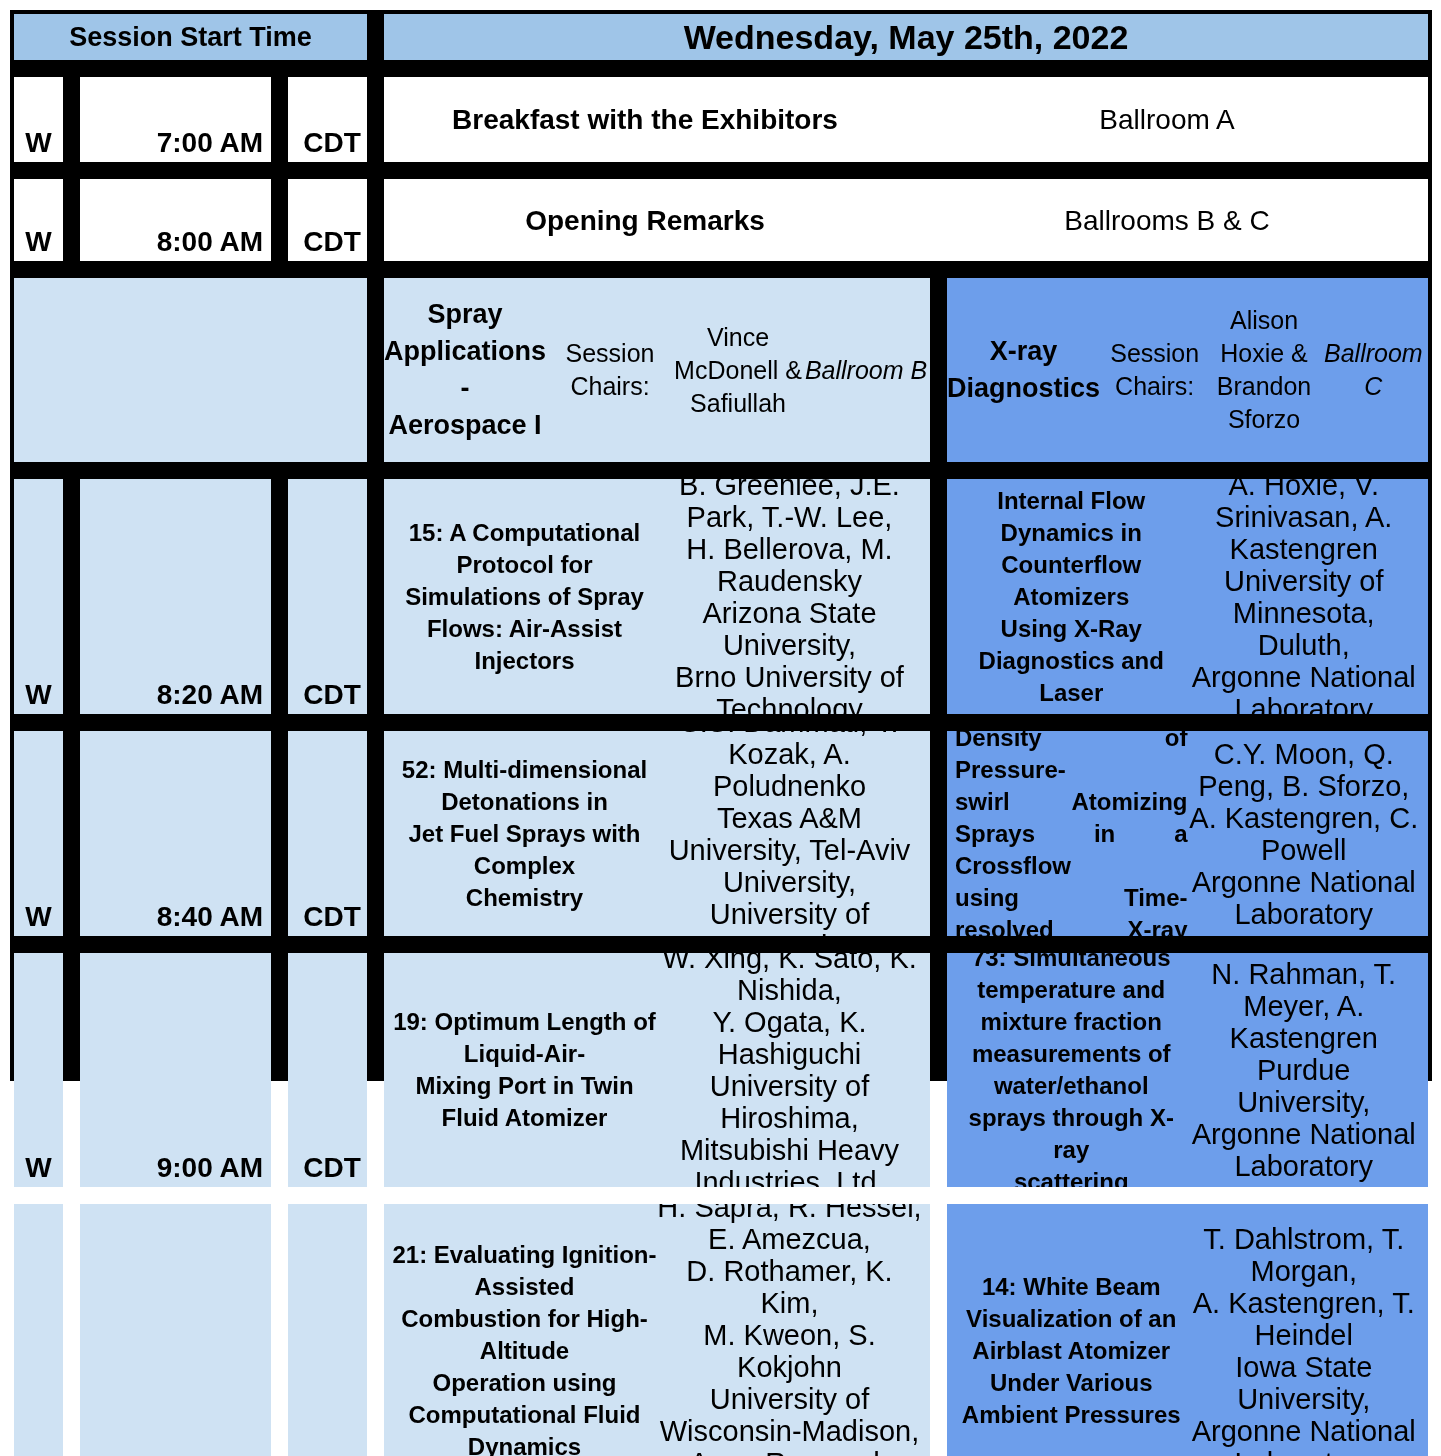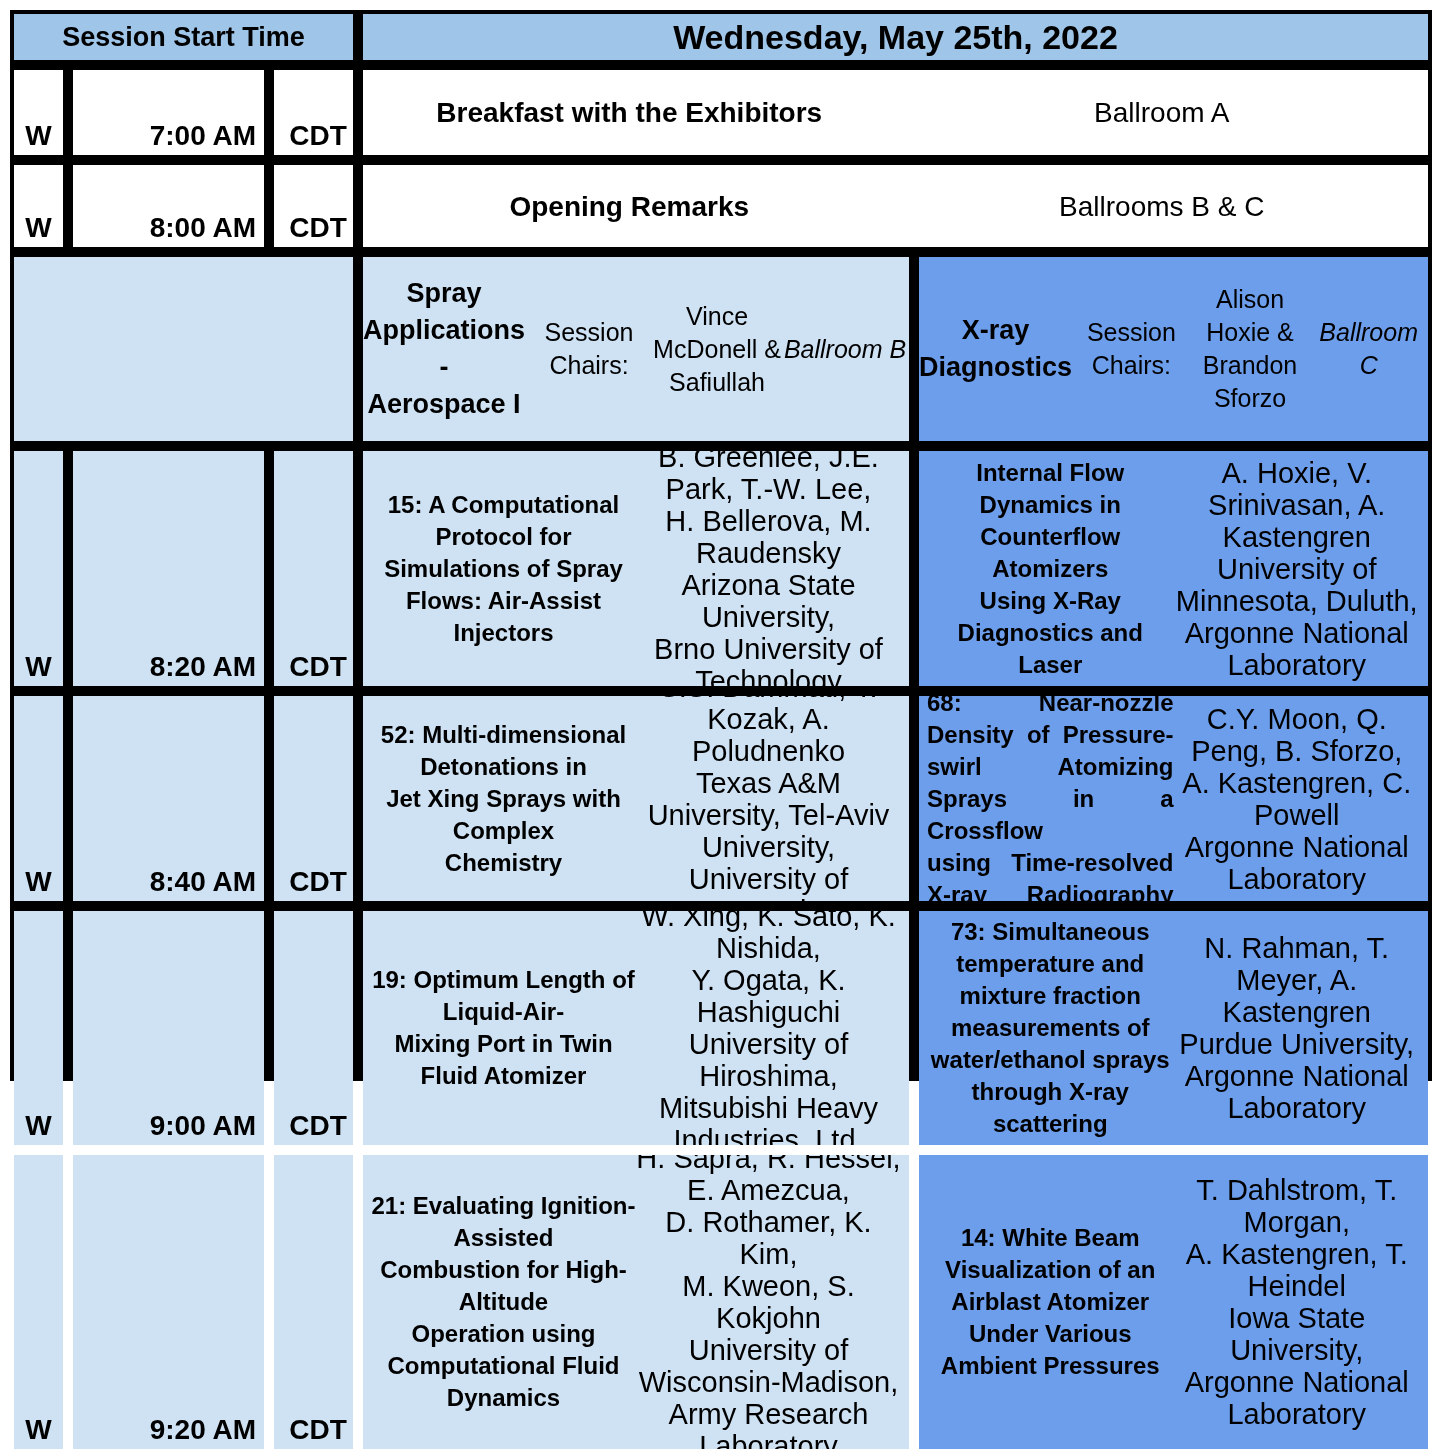--- a/index.html
+++ b/index.html
@@ -7,21 +7,21 @@
     width:1441px;height:1456px;background:#fff;position:relative;
     font-family:"Liberation Sans", sans-serif;color:var(--text,#000);
   }
   .schedule{
     position:absolute;left:10px;top:10px;width:1422px;height:1071px;
     box-sizing:border-box;border:4px solid var(--border,#000);
     background:var(--border,#000);
     display:grid;
     grid-template-columns:49px 191px 79px 546px 1fr;
     grid-template-rows:46px 85px 82px 184px 235px 205px 234px 294px 1fr;
-    gap:10px;
+    gap:17px;
   }
   .cell{background:#fff;overflow:hidden;}
   .span2{grid-column:span 2;}
   .span3{grid-column:span 3;}
   .bg-hdr{background:var(--header-bg,#9FC5E8);}
   .bg-light{background:var(--left-session-bg,#CFE2F3);}
   .bg-mid{background:var(--right-session-bg,#6D9EEB);}
   .hdr{display:flex;align-items:center;justify-content:center;font-weight:bold;}
   .hdr-sst{font-size:27px;}
   .hdr-day{font-size:34px;}
@@ -128,21 +128,21 @@
       <span>W</span>
     </div>
   <div class="cell wtc time bg-light">
       <span>8:40 AM</span>
     </div>
   <div class="cell wtc tz bg-light">
       <span>CDT</span>
     </div>
   <div class="cell bg-light talk center-col">
     <div class="title">52: Multi-dimensional Detonations in
-Jet Xing Sprays with Complex
+Jet Fuel Sprays with Complex
 Chemistry</div>
     <div class="body">S.S. Dammati, Y. Kozak, A. Poludnenko
 Texas A&amp;M University, Tel-Aviv University,
 University of Connecticut</div>
   </div>
   <div class="cell bg-mid talk center-col">
     <div class="title justify">68: Near-nozzle Density of Pressure-
 swirl Atomizing Sprays in a Crossflow
 using Time-resolved X-ray Radiography</div>
     <div class="body">C.Y. Moon, Q. Peng, B. Sforzo,

